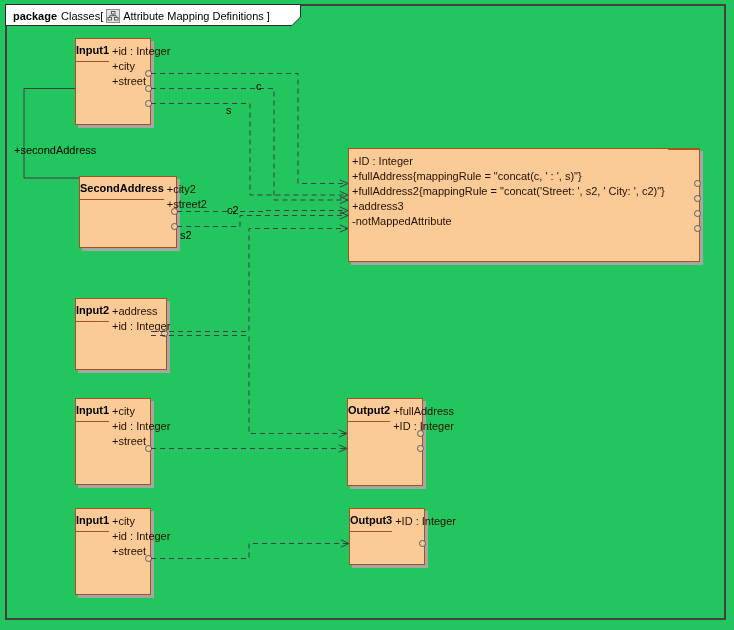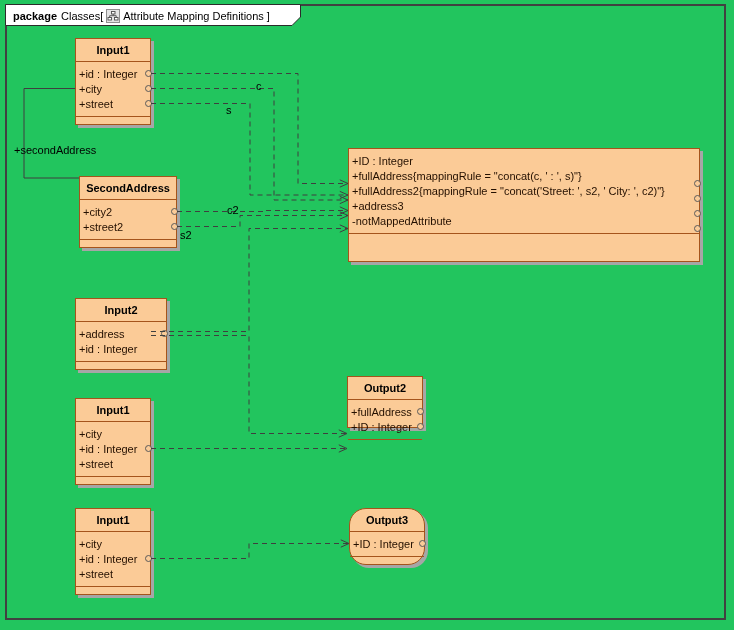--- a/index.html
+++ b/index.html
@@ -8,21 +8,21 @@
   .frame{position:absolute;left:5px;top:4px;width:721px;height:616px;
          border:2px solid #414141;box-sizing:border-box;}
   .tab-svg{position:absolute;left:5px;top:4px;}
   .tab-content{position:absolute;left:13px;top:8px;height:15px;display:flex;
                align-items:center;font-size:11px;color:#000;white-space:pre;}
   .tab-content .kw{font-weight:bold;margin-right:4px;}
   .tab-content .ctx{margin-right:3px;}
   .tab-content .icon-wrap{margin:0 3px 0 0;display:inline-flex;}
   .tab-content .dname{margin-right:3px;}
   .uml-class{position:absolute;background:#fbcb97;border:1px solid #a5541b;
-             box-sizing:border-box;display:flex;flex-direction:column;
+             box-sizing:border-box;display:flex;flex-direction:row;
              box-shadow:3px 3px 0 #a6a6a6;}
   .uml-title{flex:none;height:22px;line-height:22px;border-bottom:1px solid #a5541b;
              text-align:center;font-weight:bold;font-size:11px;color:#000;
              white-space:nowrap;overflow:hidden;}
   .uml-attrs{flex:none;padding:5px 0 4px 0;}
   .uml-attr{height:15px;line-height:15px;font-size:11px;color:#241000;
             padding:0 3px;white-space:pre;overflow:hidden;}
   .uml-footer{flex:1;border-top:1px solid #a5541b;}
   .port{position:absolute;width:5px;height:5px;border:1px solid #5a5a5a;
         border-radius:50%;background:#fbcb97;right:-2px;}
@@ -115,31 +115,31 @@
           <div class="uml-attr">+fullAddress2{mappingRule = "concat('Street: ', s2, ' City: ', c2)"}</div>
           <div class="uml-attr">+address3</div>
           <div class="uml-attr">-notMappedAttribute</div>
         </div>
         <div class="uml-footer"></div>
         <span class="port" style="top: 31px;"></span>
         <span class="port" style="top: 46px;"></span>
         <span class="port" style="top: 61px;"></span>
         <span class="port" style="top: 76px;"></span>
       </div>
-      <div class="uml-class" style="left: 347px; top: 376px; width: 76px; height: 52px;">
+      <div class="uml-class" style="left: 347px; top: 398px; width: 76px; height: 88px;">
         <div class="uml-title">Output2</div>
         <div class="uml-attrs">
           <div class="uml-attr">+fullAddress</div>
           <div class="uml-attr">+ID : Integer</div>
         </div>
         <div class="uml-footer"></div>
         <span class="port" style="top: 31px;"></span>
         <span class="port" style="top: 46px;"></span>
       </div>
-      <div class="uml-class" style="left: 349px; top: 508px; width: 76px; height: 57px; border-radius: 17px;">
+      <div class="uml-class" style="left: 349px; top: 508px; width: 76px; height: 57px;">
         <div class="uml-title">Output3</div>
         <div class="uml-attrs">
           <div class="uml-attr">+ID : Integer</div>
         </div>
         <div class="uml-footer"></div>
         <span class="port" style="top: 31px;"></span>
       </div>
     </div>
   <svg id="wires" width="734" height="630">
       <polyline points="151,73.5 298,73.5 298,183.5 348,183.5" fill="none" stroke="#3f3f3f" stroke-width="1" stroke-dasharray="5 4"></polyline>

